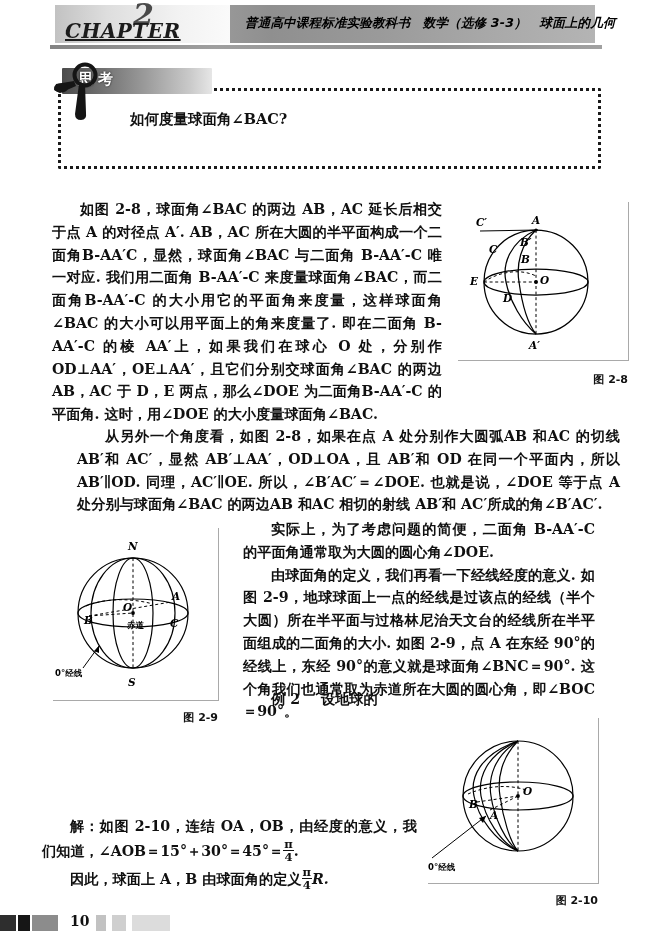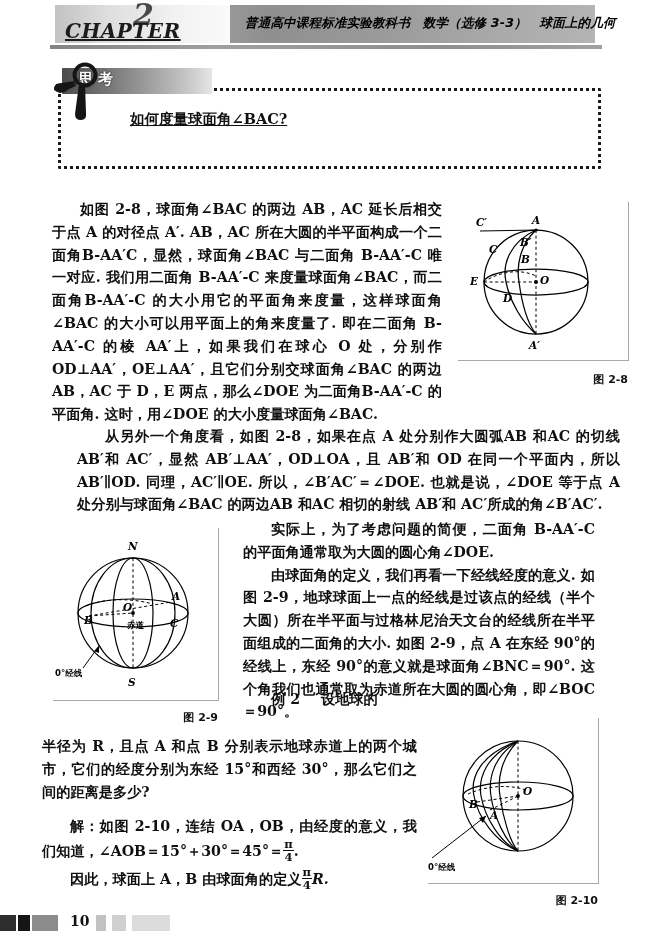--- a/index.html
+++ b/index.html
@@ -65,21 +65,21 @@
   .think-tab-label{
     position:absolute;left:78px;top:70px;
     font-family:"DejaVu Sans","Liberation Sans",sans-serif;
     font-weight:700;font-size:15px;color:#ffffff;letter-spacing:5px;
     text-shadow:0 0 2px #000;
   }
   .magnifier{position:absolute;left:52px;top:62px;width:60px;height:62px;}
   .think-q{
     position:absolute;left:130px;top:110px;
     font-family:"DejaVu Serif","Liberation Serif",serif;
-    font-weight:700;font-size:14.5px;color:#111;white-space:nowrap;text-decoration:underline;
+    font-weight:700;font-size:14.5px;color:#111;white-space:nowrap;
   }
 
   
   .para{
     font-family:"DejaVu Serif","Liberation Serif",serif;
     font-size:14.2px;line-height:22.8px;color:#101010;
     text-align:justify;font-weight:600;
   }
   .indent{text-indent:28px;}
 
@@ -256,21 +256,20 @@
       <polygon points="58,98 51,100 55,105" fill="#000"></polygon>
       <circle cx="90" cy="78" r="1.9" fill="#000"></circle>
       <text class="lbl" x="41" y="90">B</text>
       <text class="lbl" x="62" y="101">A</text>
       <text class="lbl" x="95" y="77">O</text>
       <text class="lbl-cn" x="0" y="152">0°经线</text>
     </svg>
     <div class="figcap" style="top:175px">图 2-10</div>
   </div>
 
-  <div class="para full-2">半径为 R，且点 A 和点 B 分别表示地球赤道上的两个城市，它们的经度分别为东经 15°和西经 30°，那么它们之间的距离是多少?</div>
 
   <div class="para full-3">
     <span style="margin-left:28px;font-weight:700;">解：</span><span>如图 2-10，连结 OA，OB，由经度的意义，我们知道，∠AOB＝15°＋30°＝45°＝</span><span class="frac"><span class="num">π</span><span class="den">4</span></span><span>.</span>
   </div>
 
   <div class="para full-4">
     <span style="margin-left:28px;">因此，球面上 A，B 由球面角的定义</span><span class="frac"><span class="num">π</span><span class="den">4</span></span><span style="font-style:italic;">R.</span>
   </div>
 
   <div class="footer">

